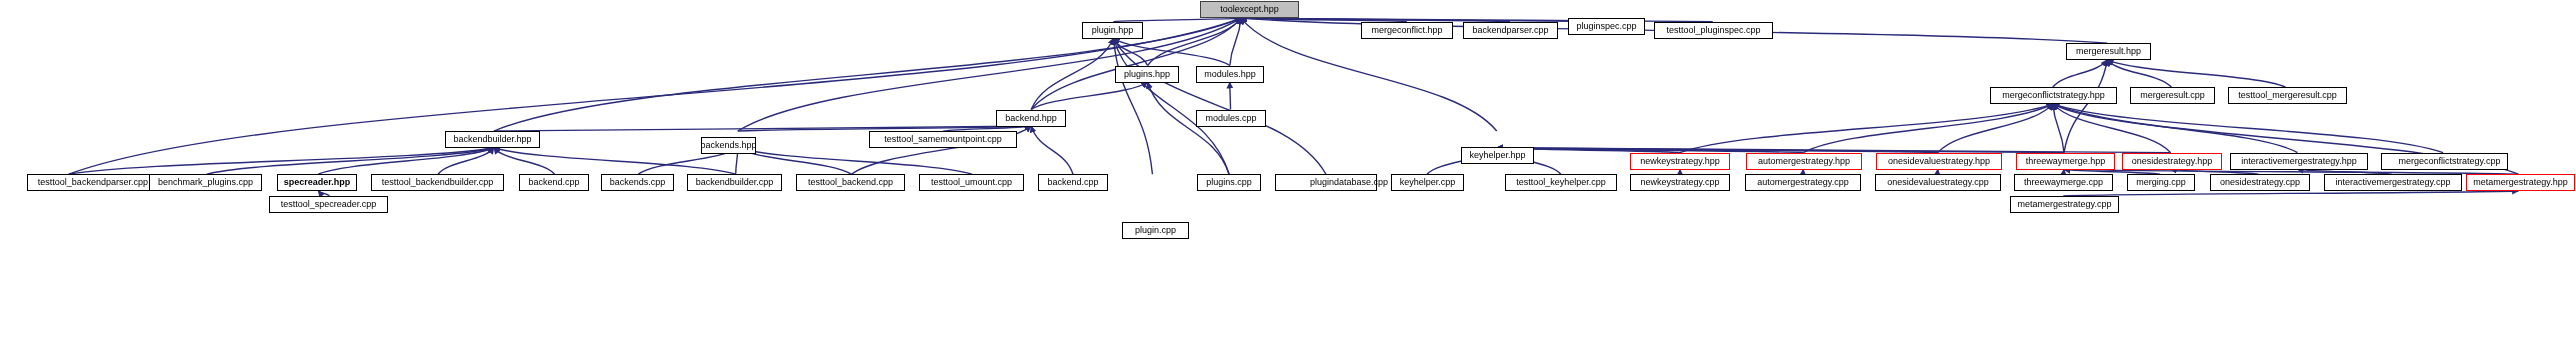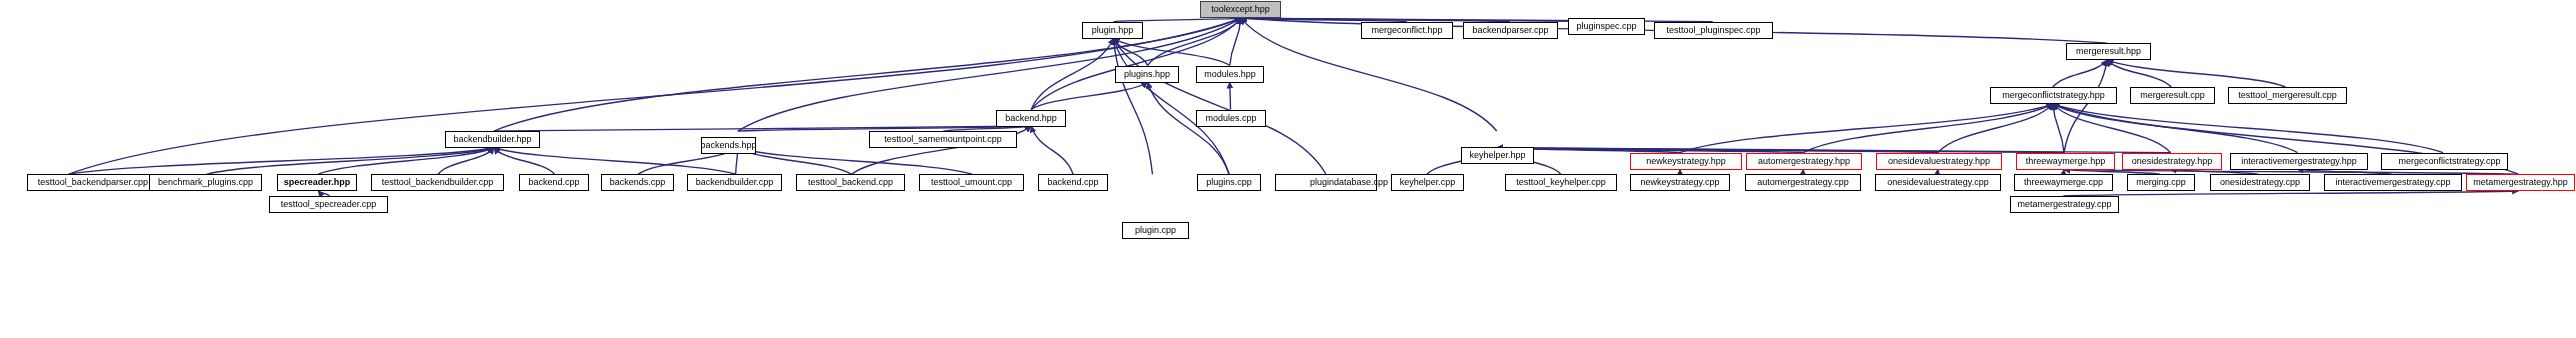--- a/index.html
+++ b/index.html
@@ -125,21 +125,21 @@
         <path d="M 2776 250 C 2776.36 246.5, 2777.64 246.5, 2778 243" fill="none" stroke="#2a2a7a" stroke-width="2" marker-end="url(#arrow)"></path>
         <path d="M 2957 250 C 2957.36 246.5, 2958.64 246.5, 2959 243" fill="none" stroke="#2a2a7a" stroke-width="2" marker-end="url(#arrow)"></path>
         <path d="M 3097 250 C 3072.16 246.5, 2983.84 246.5, 2959 243" fill="none" stroke="#2a2a7a" stroke-width="2" marker-end="url(#arrow)"></path>
         <path d="M 3611 250 C 3493.64 246.5, 3076.36 246.5, 2959 243" fill="none" stroke="#2a2a7a" stroke-width="2" marker-end="url(#arrow)"></path>
         <path d="M 3238 250 C 3215.32 246.5, 3134.68 246.5, 3112 243" fill="none" stroke="#2a2a7a" stroke-width="2" marker-end="url(#arrow)"></path>
         <path d="M 3429 250 C 3404.7 246.5, 3318.3 246.5, 3294 243" fill="none" stroke="#2a2a7a" stroke-width="2" marker-end="url(#arrow)"></path>
         <path d="M 2958 281 C 3075.54 277.5, 3493.46 277.5, 3611 274" fill="none" stroke="#2a2a7a" stroke-width="2" marker-end="url(#arrow)"></path>
       </g>
   </svg>
   <div id="nodes">
-      <div class="node root" style="left: 1200px; top: 1.4px; width: 81px;">
+      <div class="node root" style="left: 1200px; top: 1.4px; width: 99px;">
         <span class="node-label">toolexcept.hpp</span>
       </div>
       <div class="node" style="left: 1082px; top: 21.6px; width: 61px;">
         <span class="node-label">plugin.hpp</span>
       </div>
       <div class="node" style="left: 1361px; top: 21.6px; width: 92px;">
         <span class="node-label">mergeconflict.hpp</span>
       </div>
       <div class="node" style="left: 1463px; top: 21.6px; width: 95px;">
         <span class="node-label">backendparser.cpp</span>
@@ -179,21 +179,21 @@
       </div>
       <div class="node" style="left: 701px; top: 123px; width: 55px; margin-top: 14px;">
         <span class="node-label">backends.hpp</span>
       </div>
       <div class="node" style="left: 869px; top: 131px; width: 148px;">
         <span class="node-label">testtool_samemountpoint.cpp</span>
       </div>
       <div class="node" style="left: 1461px; top: 131px; width: 73px; margin-top: 16px;">
         <span class="node-label">keyhelper.hpp</span>
       </div>
-      <div class="node red" style="left: 1630px; top: 153px; width: 112px;">
+      <div class="node red" style="left: 1630px; top: 153px; width: 100px;">
         <span class="node-label">newkeystrategy.hpp</span>
       </div>
       <div class="node red" style="left: 1746px; top: 153px; width: 116px;">
         <span class="node-label">automergestrategy.hpp</span>
       </div>
       <div class="node red" style="left: 1876px; top: 153px; width: 126px;">
         <span class="node-label">onesidevaluestrategy.hpp</span>
       </div>
       <div class="node red" style="left: 2016px; top: 153px; width: 99px;">
         <span class="node-label">threewaymerge.hpp</span>

